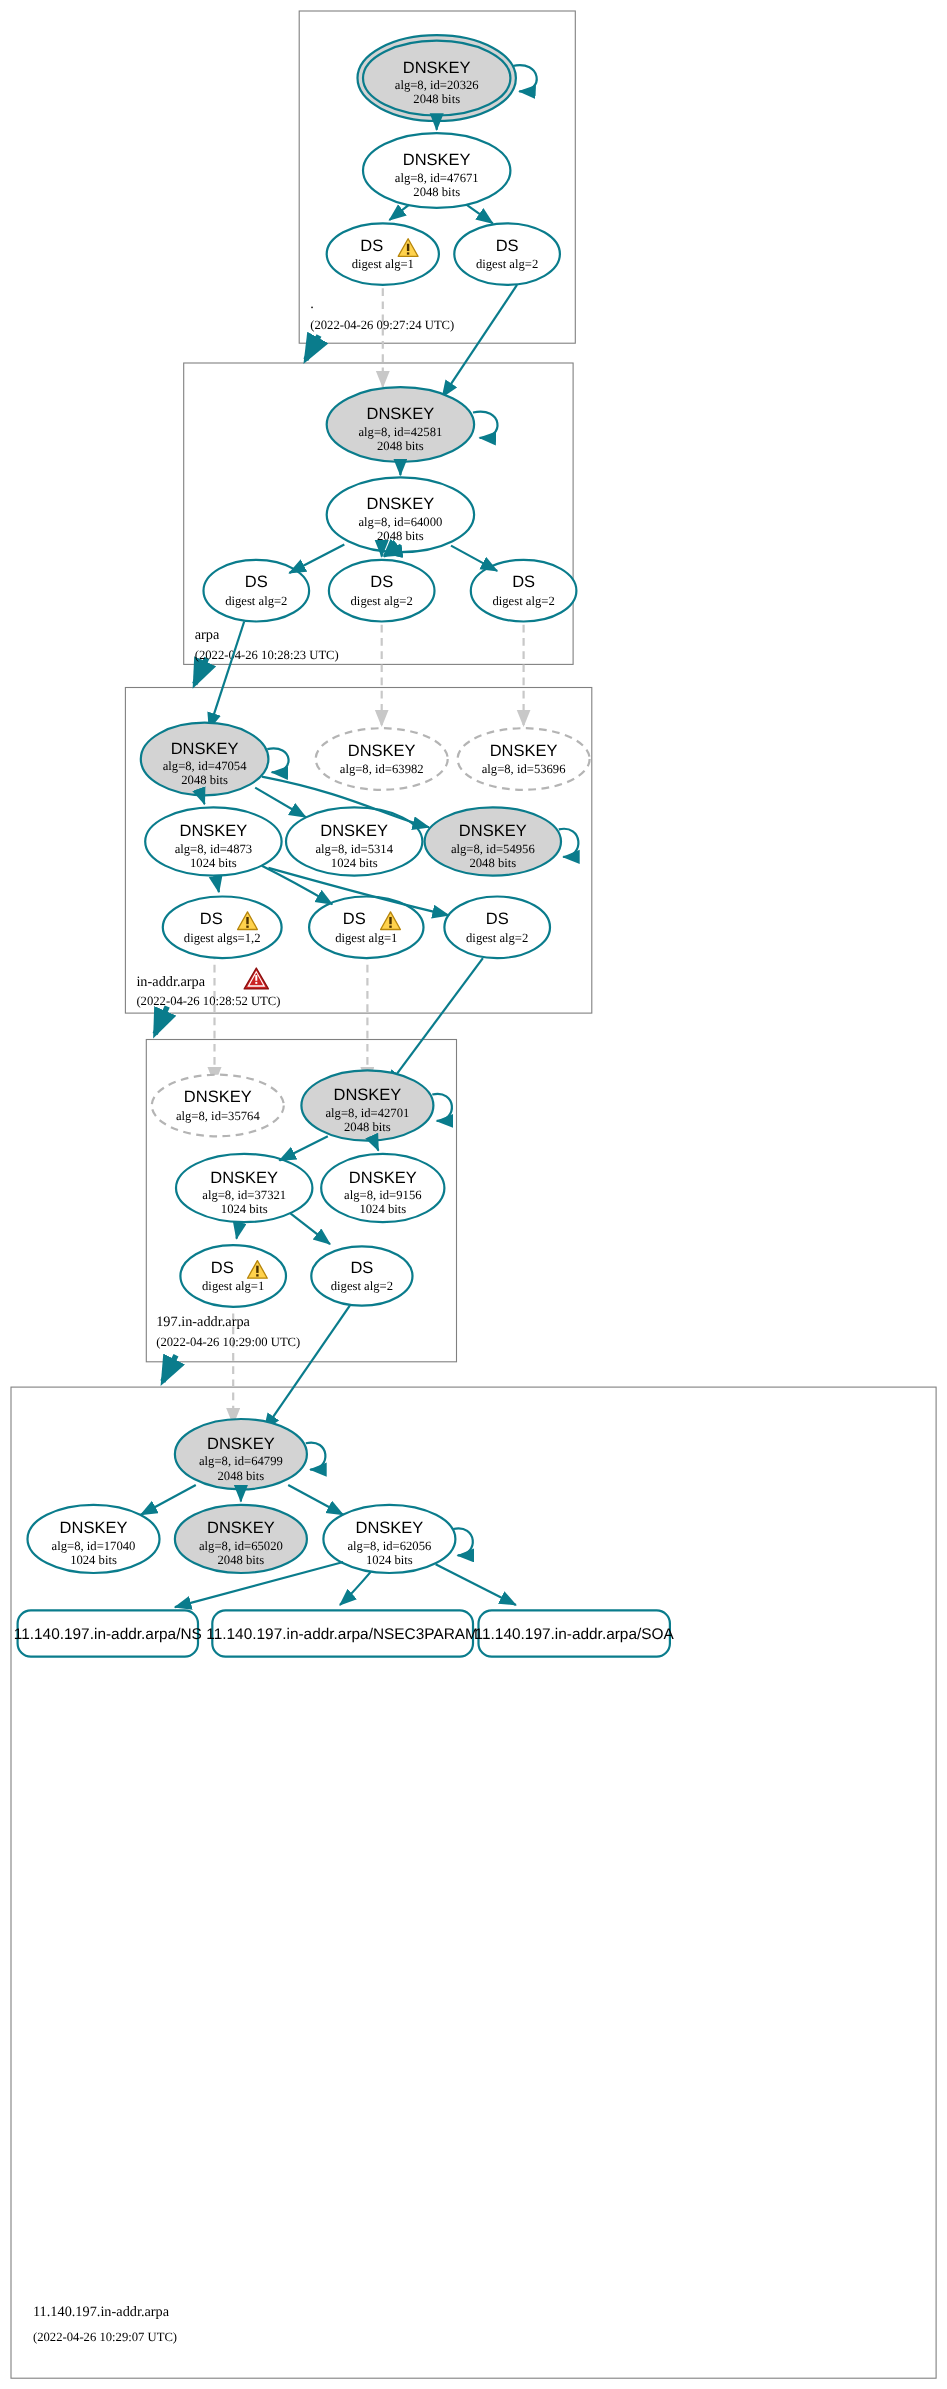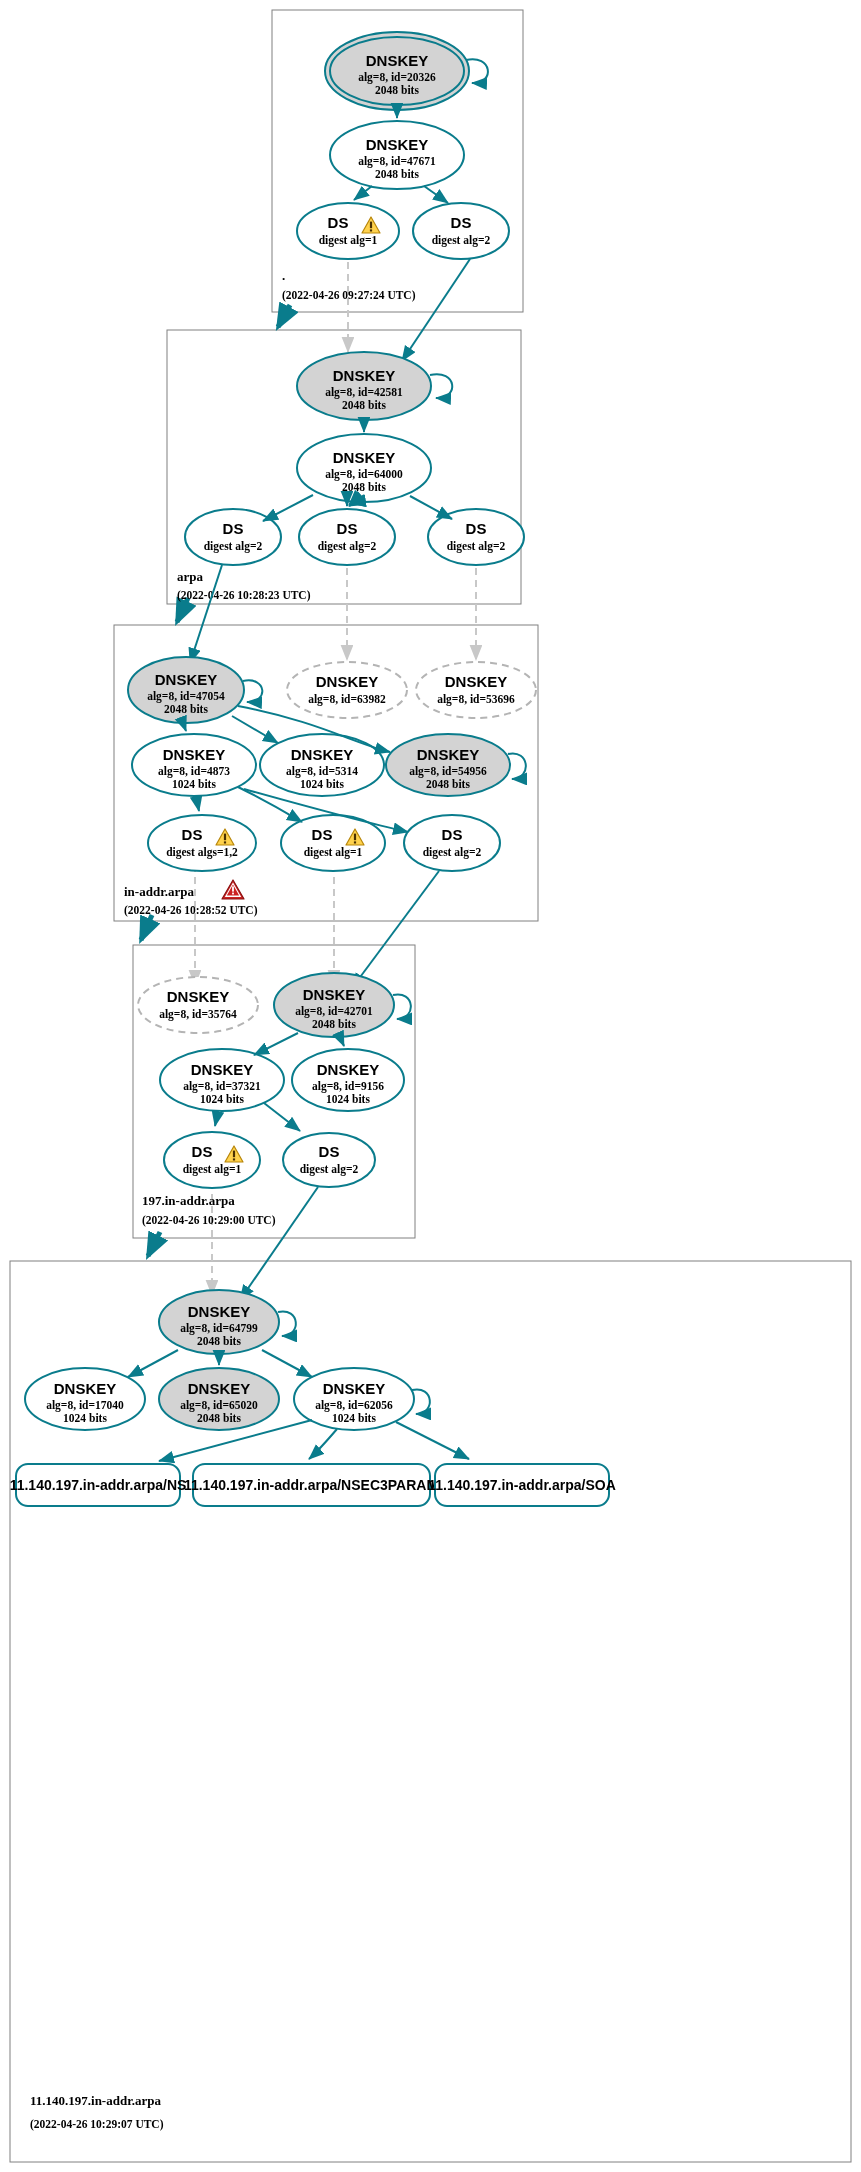--- a/index.html
+++ b/index.html
@@ -9,21 +9,20 @@
   }
   body {
     font-family: "Liberation Sans", sans-serif;
   }
   #stage {
     position: relative;
     width: 861px;
     height: 2172px;
     overflow: hidden;
     background: #ffffff;
-    font-weight: bold;
   }
   svg#graph {
     position: absolute;
     top: 0;
     left: 0;
     width: 861px;
     height: 2172px;
   }
   .cluster-box {
     fill: none;

